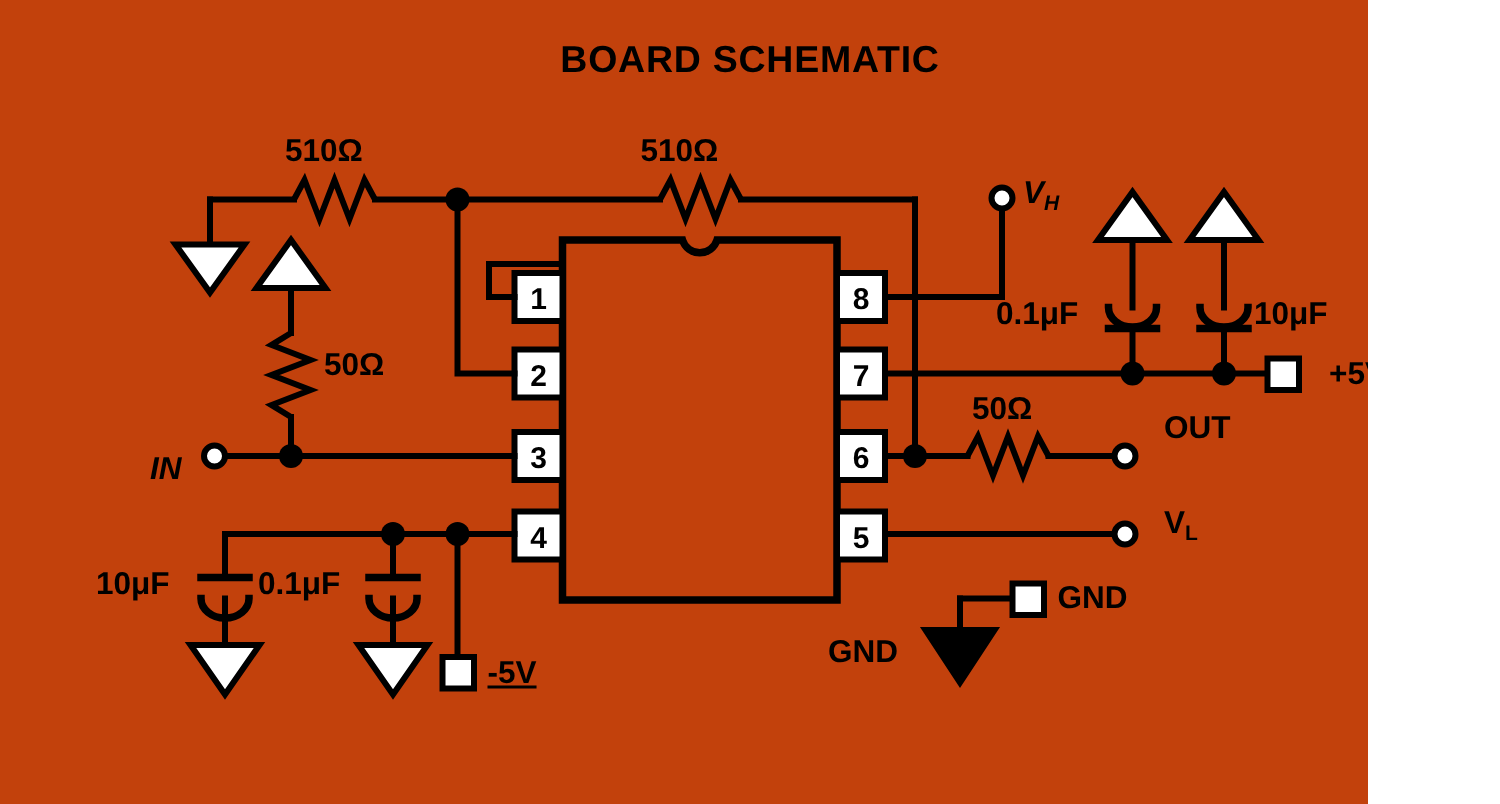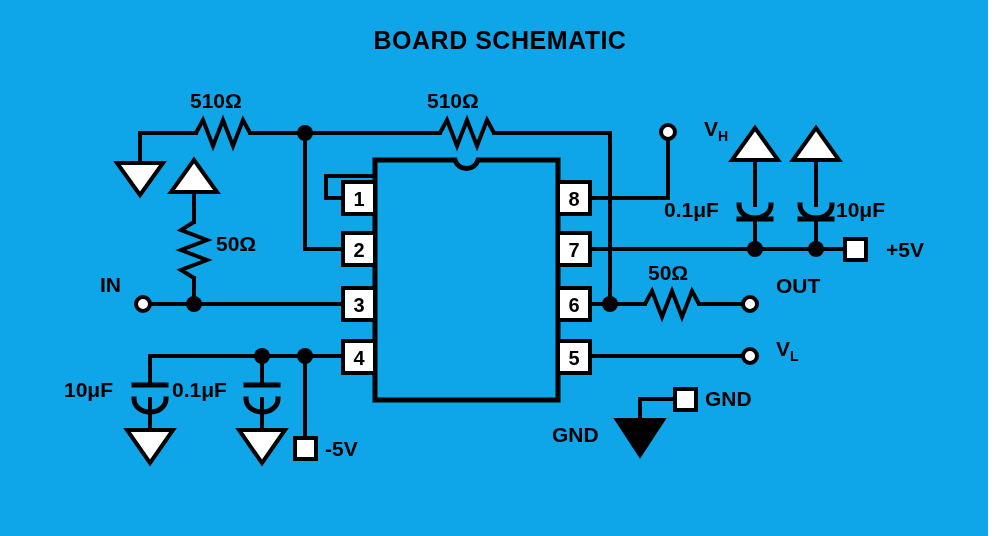--- a/index.html
+++ b/index.html
@@ -2,23 +2,23 @@
 <html><head>
 <meta charset="utf-8">
 <style>
   html, body {
     margin: 0;
     padding: 0;
     background: #ffffff;
   }
   #canvas {
     position: relative;
-    width: 988px;
+    width: 912px;
     height: 536px;
-    background: #0ea5e9;
+    background: #c2410c;
     font-family: "Liberation Sans", sans-serif;
     overflow: hidden;
   }
   #title {
     position: absolute;
     left: 0;
     top: 26px;
     width: 1000px;
     text-align: center;
     font-size: 25px;
@@ -238,29 +238,29 @@
   <div class="lbl" style="left:648px; top:262px;">50Ω</div>
 
   <div class="lbl" style="left:664px; top:199px;">0.1μF</div>
 
   <div class="lbl" style="left:836px; top:199px;">10μF</div>
 
   <div class="lbl" style="left:64px; top:379px;">10μF</div>
 
   <div class="lbl" style="left:172px; top:379px;">0.1μF</div>
 
-  <div class="lbl" style="left:100px; top:274px;">IN</div>
+  <div class="lbl" style="left:100px; top:302px;font-style:italic;">IN</div>
 
   <div class="lbl" style="left:776px; top:275px;">OUT</div>
 
-  <div class="lbl" style="left:704px; top:118px;"><span>V</span><sub>H</sub></div>
+  <div class="lbl" style="left:682px; top:118px;font-style:italic;"><span>V</span><sub>H</sub></div>
 
   <div class="lbl" style="left:776px; top:338px;"><span>V</span><sub>L</sub></div>
 
   <div class="lbl" style="left:873px; top:239px;margin-left:13px;">+5V</div>
 
-  <div class="lbl" style="left:325px; top:438px;">-5V</div>
+  <div class="lbl" style="left:325px; top:438px;text-decoration:underline;">-5V</div>
 
   <div class="lbl" style="left:705px; top:388px;">GND</div>
 
   <div class="lbl" style="left:552px; top:424px;">GND</div>
 
 </div>
 
 </body></html>

